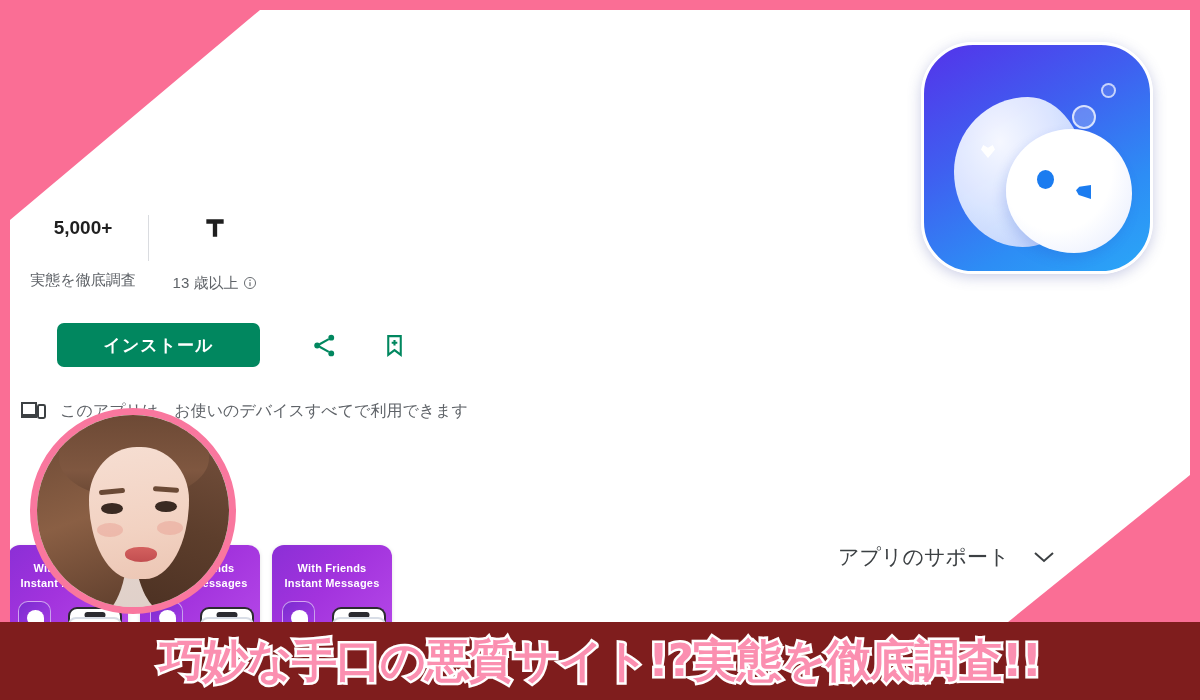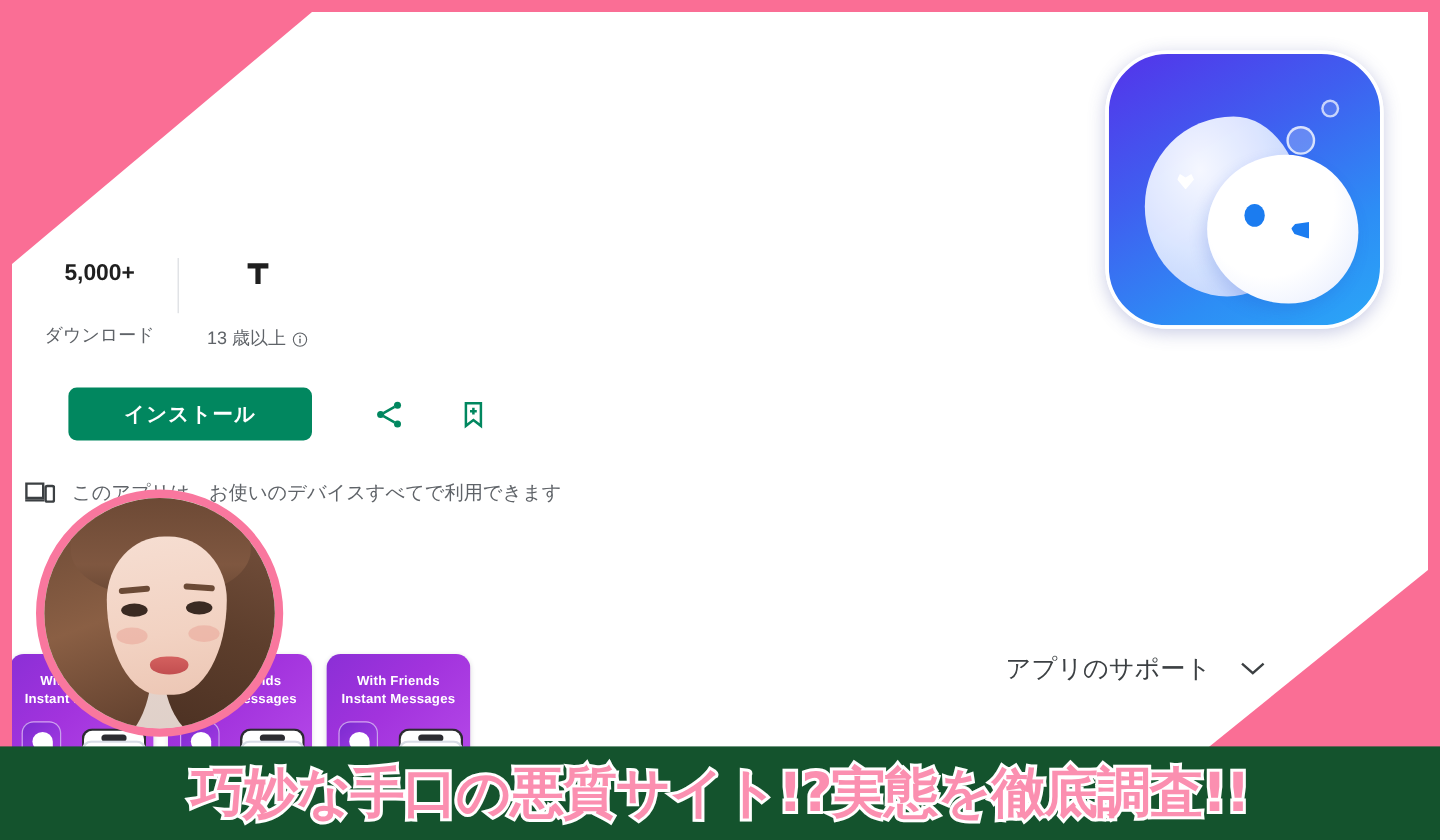--- a/index.html
+++ b/index.html
@@ -324,21 +324,21 @@
     width: 128px; height: 60px;
     border-radius: 50%;
     background: linear-gradient(160deg, #f0d9cf 0%, #e5c6bb 100%);
     opacity: 0.9;
   }
 
   
   .banner {
     position: absolute; left: 0; bottom: 0;
     width: 1200px; height: 78px;
-    background: #14532d;
+    background: #7f1d1d;
     display: flex; align-items: center; justify-content: center;
     z-index: 9;
   }
   .banner-text {
     font-family: "DejaVu Sans", sans-serif;
     font-size: 45px; font-weight: 700;
     color: #fb8fb0;
     letter-spacing: -1px;
     white-space: nowrap;
     -webkit-text-stroke: 5px #ffffff;
@@ -351,21 +351,21 @@
 
 <div id="stage">
   <div class="sheet">
 
     <div class="app-title">eo</div>
     <div class="app-dev">i.inc</div>
 
     <div class="stats">
       <div class="stat stat-downloads">
         <div class="stat-value">5,000+</div>
-        <div class="stat-label">ダウンロード</div>
+        <div class="stat-label">実態を徹底調査</div>
       </div>
       <div class="stat-divider"></div>
       <div class="stat stat-rating">
         <svg class="teen-badge" viewBox="0 0 24 24">
           <path d="M4 4 h16 v4 h-6 v12 h-4 V8 H4 Z" fill="#1f1f1f"></path>
         </svg>
         <div class="stat-label">
           <span>13 歳以上</span>
           <svg class="info-icon" width="14" height="14" viewBox="0 0 24 24">
             <circle cx="12" cy="12" r="9.5" fill="none" stroke="#5f6368" stroke-width="1.6"></circle>

